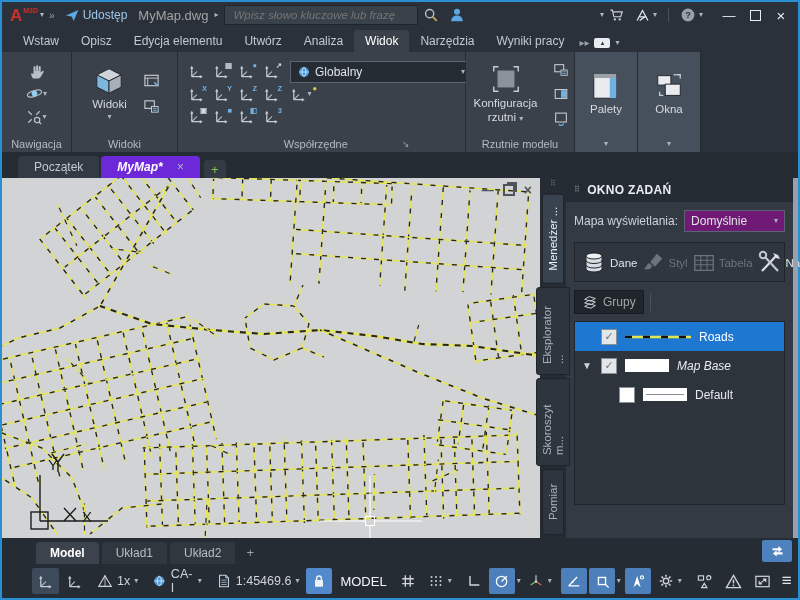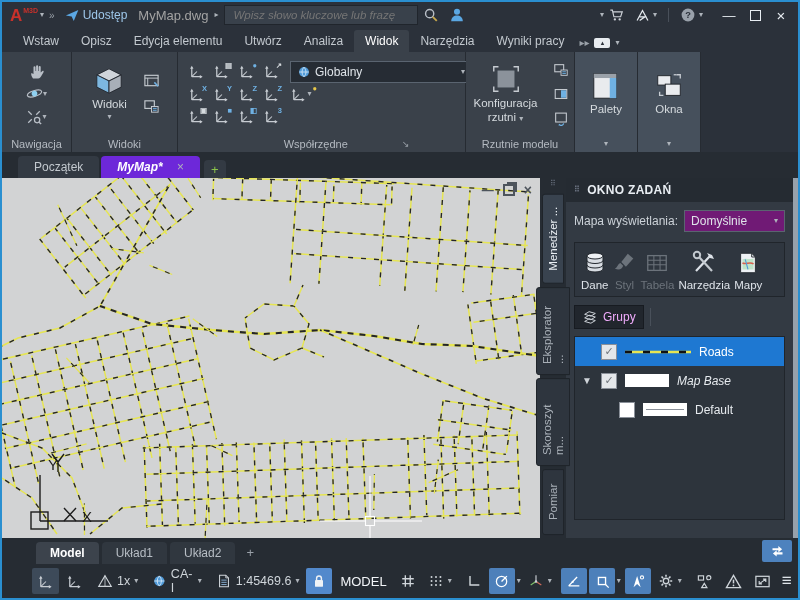--- a/index.html
+++ b/index.html
@@ -77,23 +77,23 @@
   
   .taskpane{width:227px;background:#333a43;display:flex;flex-direction:column;flex:0 0 auto;font-size:12px;}
   .tp-header{height:24px;background:#252b32;color:#e8edf2;display:flex;align-items:center;
              font-size:12px;font-weight:bold;letter-spacing:.3px;padding:0 8px;gap:7px;flex:0 0 auto;}
   .tp-row{display:flex;align-items:center;gap:6px;padding:8px 8px 4px 8px;color:#ccd2d8;}
   .tp-select{flex:1;display:flex;align-items:center;background:#701a75;border:1px solid #5a6470;
              height:20px;padding:0 6px;color:#dfe4e9;}
   .tp-select .car{margin-left:auto;}
   .tp-toolbar{margin:6px 8px 0 8px;border:1px solid #20252b;background:#2f363f;display:flex;
               align-items:flex-end;padding:7px 6px 5px 6px;gap:4px;}
-  .tp-tool{display:flex;flex-direction:column;align-items:center;gap:3px;color:#dde2e8;font-size:11.5px;}
+  .tp-tool{display:flex;align-items:center;gap:3px;color:#dde2e8;font-size:11.5px;}
   .tp-tool.disabled{color:#6c737b;}
-  .tp-btnrow{display:flex;align-items:center;margin:8px 8px 0 8px;gap:6px;color:#f0abfc;}
+  .tp-btnrow{display:flex;align-items:center;margin:8px 8px 0 8px;gap:6px;color:#a3a3a3;}
   .tp-btn{display:flex;align-items:center;gap:5px;padding:3px 7px;}
   .tp-btn.pressed{background:#21262d;border:1px solid #171b21;}
   .tp-vline{width:1px;height:18px;background:#49505a;}
   .layerlist{margin:7px 8px 0 8px;border:1px solid #20252b;background:#2d343c;height:182px;}
   .lrow{display:flex;align-items:center;height:29px;gap:8px;padding:0 6px;color:#e6eaee;}
   .lrow.selected{background:#1e78d2;color:#fff;}
   .chev{color:#cfd4d9;font-size:10px;width:12px;text-align:center;}
   .cb{width:14px;height:14px;background:#e4e7ea;border:1px solid #8a9099;display:flex;
       align-items:center;justify-content:center;font-size:11px;color:#6d737a;flex:0 0 auto;}
   .cb.un{background:#fff;}

